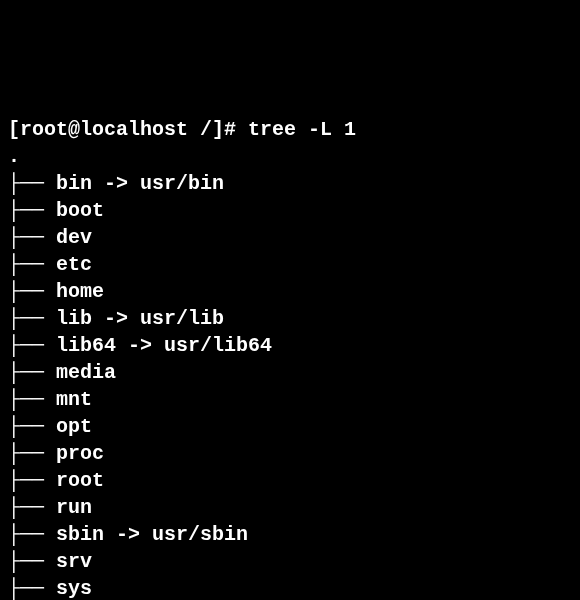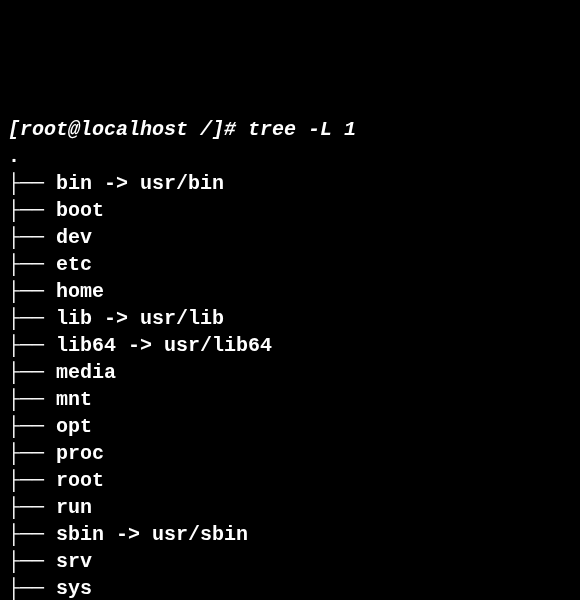--- a/index.html
+++ b/index.html
@@ -15,21 +15,20 @@
       font-weight: bold;
       line-height: 1.35;
       padding: 8px;
       width: 580px;
       height: 600px;
       overflow: hidden;
       white-space: pre;
     }
     .prompt-line {
       display: block;
-      font-style: italic;
     }
     .tree-line {
       display: block;
     }
   </style>
 </head>
 <body>
 
 
 

